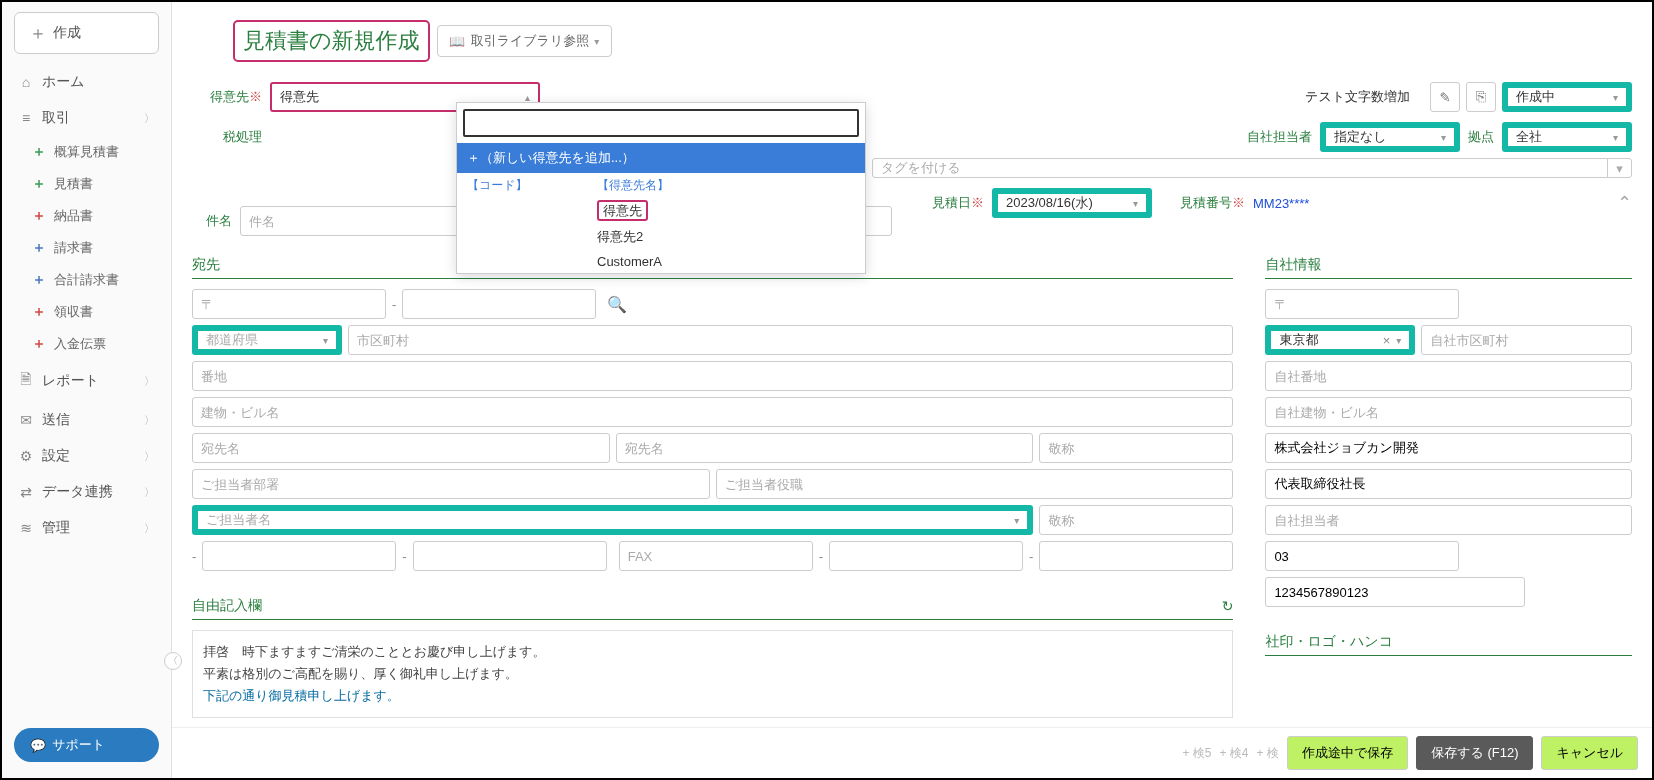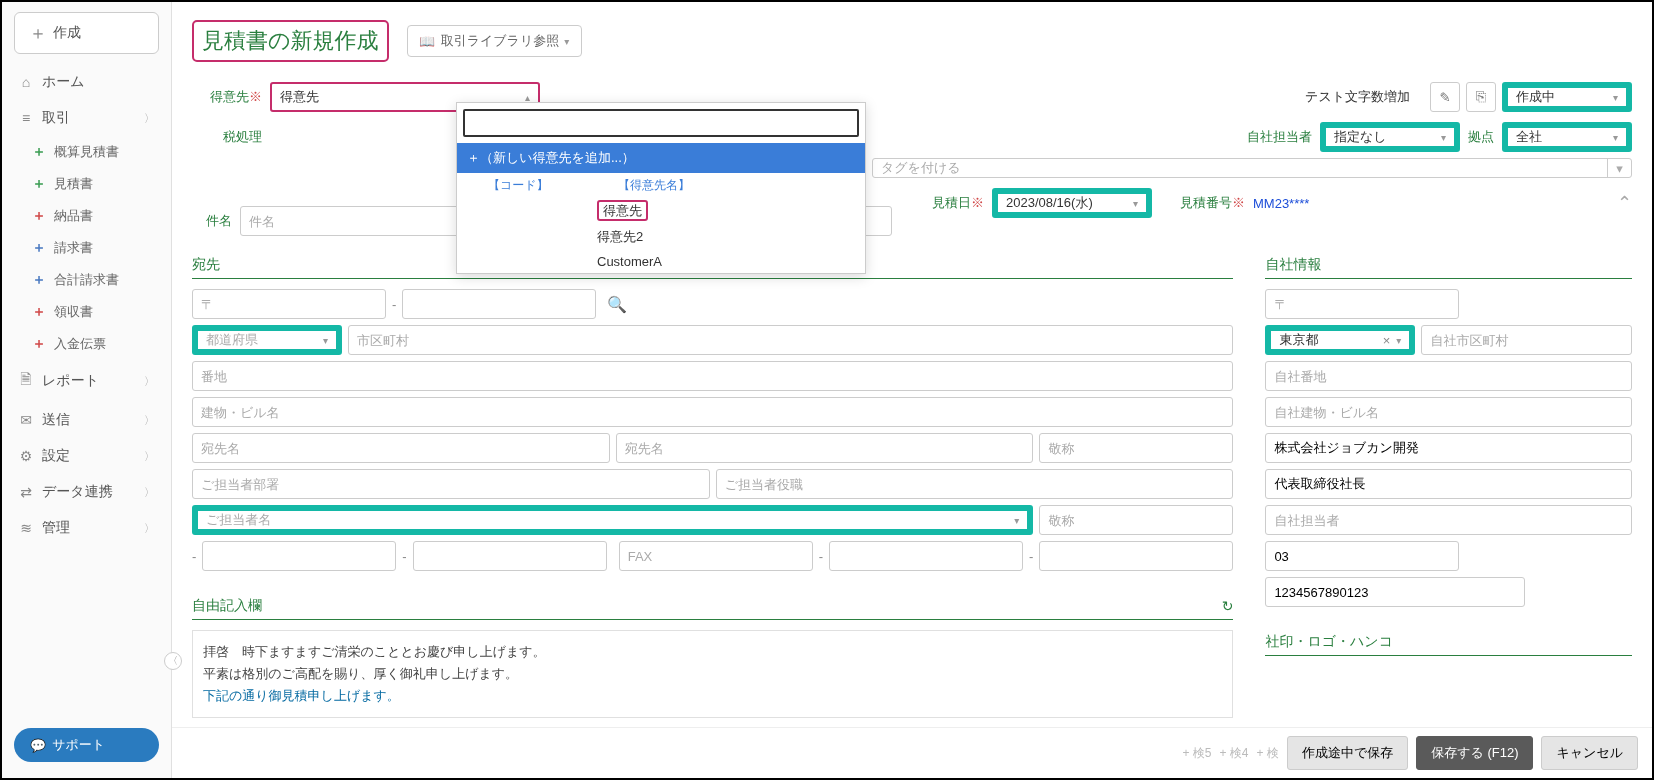--- a/index.html
+++ b/index.html
@@ -16,41 +16,41 @@
 .sub-item { padding: 7px 16px 7px 30px; display: flex; align-items: center; gap: 8px; cursor: pointer; font-size: 13px; color: #666; }
 .sub-item .plus-ic { color: #3a9c52; font-size: 14px; font-weight: bold; }
 .sub-item.red .plus-ic { color: #d04848; }
 .sub-item.blue .plus-ic { color: #4878c0; }
 .nav-icon { width: 16px; display: inline-block; text-align: center; color: #888; }
 .support-btn { margin: auto 12px 16px; padding: 8px 16px; background: #2a7bbf; color: #fff; border: none; border-radius: 18px; display: flex; align-items: center; gap: 6px; cursor: pointer; font-size: 13px; }
 .collapse-handle { position: absolute; left: 162px; top: 650px; width: 18px; height: 18px; border-radius: 50%; background: #fff; border: 1px solid #ccc; display: flex; align-items: center; justify-content: center; font-size: 10px; color: #888; cursor: pointer; z-index: 5; }
 
 
 .main { flex: 1; padding: 18px 20px; overflow: auto; position: relative; }
-.page-header { display: flex; align-items: center; gap: 18px; margin-bottom: 20px; }
+.page-header { display: flex; align-items: center; gap: 7px; margin-bottom: 20px; margin-left: 41px; }
 .page-title { font-size: 22px; font-weight: 500; color: #2a7f3f; border: 2px solid #c52d6b; border-radius: 5px; padding: 4px 8px; }
 .lib-btn { padding: 6px 12px; border: 1px solid #ccc; border-radius: 4px; background: #fff; cursor: pointer; color: #666; display: flex; align-items: center; gap: 5px; font-size: 13px; }
 
 .form-row { display: flex; align-items: center; margin-bottom: 10px; gap: 8px; }
 .form-label { width: 70px; text-align: right; font-size: 13px; color: #2a7f3f; }
 .req { color: #d04848; }
 .dd { height: 30px; border: 6px solid #14b8a6; border-radius: 3px; padding: 0 8px; display: flex; align-items: center; justify-content: space-between; background: #fff; cursor: pointer; font-size: 13px; }
 .dd.highlight { border: 2px solid #c52d6b; }
 .dd .caret { color: #999; font-size: 10px; }
 .top-right { margin-left: auto; display: flex; gap: 6px; align-items: center; }
 .icon-btn { width: 30px; height: 30px; border: 1px solid #ccc; border-radius: 3px; background: #fff; display: flex; align-items: center; justify-content: center; cursor: pointer; color: #777; }
 input[type=text] { height: 30px; border: 1px solid #ccc; border-radius: 3px; padding: 0 8px; font-size: 13px; }
 input[type=text]::placeholder { color: #aaa; }
 
 
 .dd-panel { position: absolute; left: 284px; top: 100px; width: 410px; background: #fff; border: 1px solid #ccc; box-shadow: 0 3px 12px rgba(0,0,0,0.15); z-index: 10; }
 .dd-search { margin: 6px; }
 .dd-search input { width: 100%; height: 28px; border: 2px solid #333; border-radius: 2px; padding: 0 6px; }
 .dd-add { background: #3a7dd8; color: #fff; padding: 6px 10px; cursor: pointer; font-size: 13px; }
-.dd-headers { display: flex; padding: 4px 0; margin-left: 21px; }
+.dd-headers { display: flex; padding: 4px 0; }
 .dd-h { color: #3a7dd8; font-size: 12px; padding: 0 10px; }
 .dd-h:first-child { width: 130px; }
 .dd-list { }
 .dd-opt { padding: 4px 10px 4px 140px; cursor: pointer; font-size: 13px; }
 .dd-opt.hl span { border: 2px solid #c52d6b; border-radius: 3px; padding: 1px 4px; }
 
 .columns { display: flex; gap: 32px; margin-top: 20px; }
 .col { flex: 1; }
 .section-title { color: #2a7f3f; font-size: 14px; border-bottom: 1px solid #2a7f3f; padding-bottom: 4px; margin-bottom: 10px; display: flex; align-items: center; }
 .section-title .sec-icons { margin-left: auto; display: flex; gap: 8px; color: #2a7f3f; }
@@ -70,21 +70,21 @@
 
 .free-text { margin-top: 26px; }
 .free-body { border: 1px solid #e0e0e0; padding: 10px; font-size: 13px; line-height: 1.7; color: #444; position: relative; }
 .free-body .faded { color: #0369a1; }
 
 .stamps { display: flex; gap: 8px; justify-content: flex-end; margin-top: 10px; }
 
 
 .footer { position: absolute; bottom: 0; right: 0; left: 170px; padding: 8px 14px; background: rgba(255,255,255,0.9); display: flex; justify-content: flex-end; align-items: center; gap: 8px; border-top: 1px solid #eee; }
 .footer .faded-btn { color: #bbb; font-size: 12px; cursor: pointer; }
-.btn { padding: 7px 14px; border-radius: 3px; border: 1px solid #ccc; background: #e5e5e5; cursor: pointer; font-size: 13px; }
+.btn { padding: 7px 14px; border-radius: 3px; border: 1px solid #ccc; background: #bef264; cursor: pointer; font-size: 13px; }
 .btn.primary { background: #5a5a5a; color: #fff; border-color: #5a5a5a; }
 
 .test-label { font-size: 13px; color: #333; margin-right: 14px; }
 .x-clear { color: #888; margin-left: auto; padding-right: 6px; cursor: pointer; }
 </style>
 </head>
 <body>
 
 <div class="app">
 

